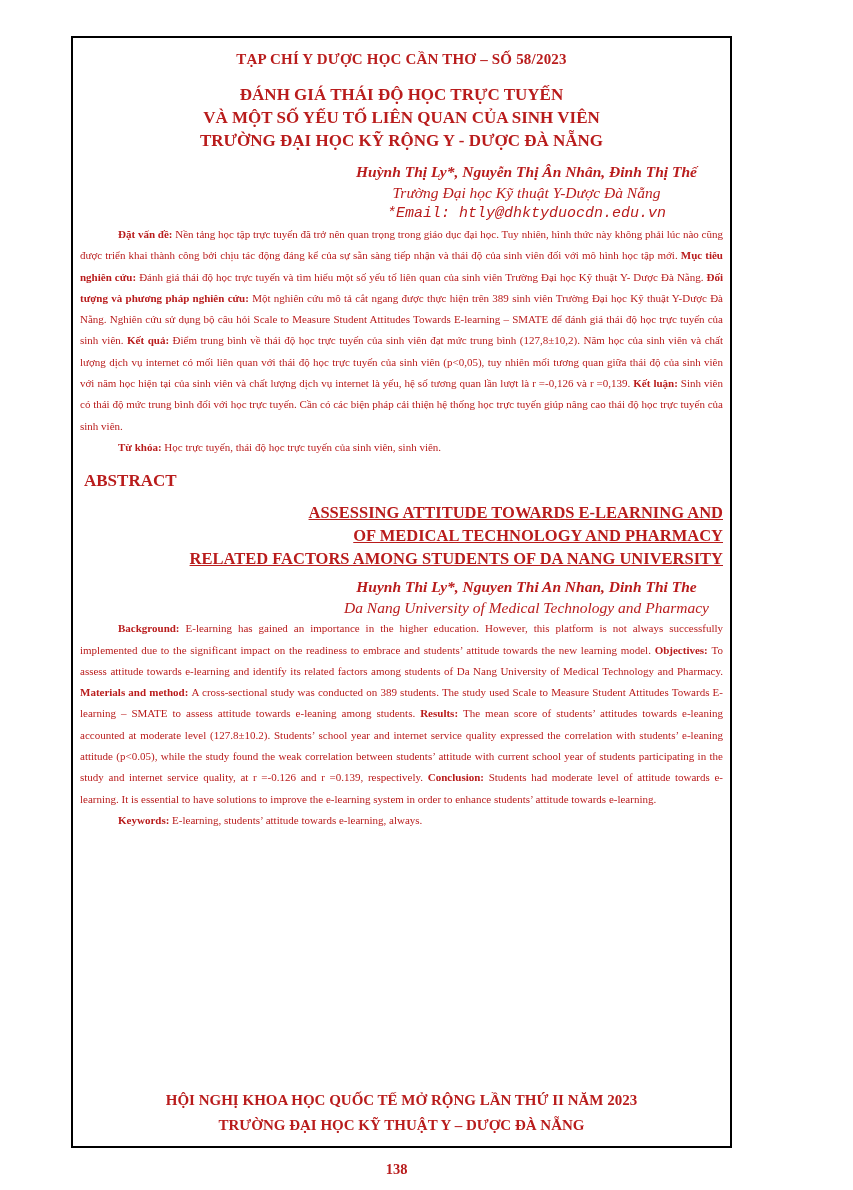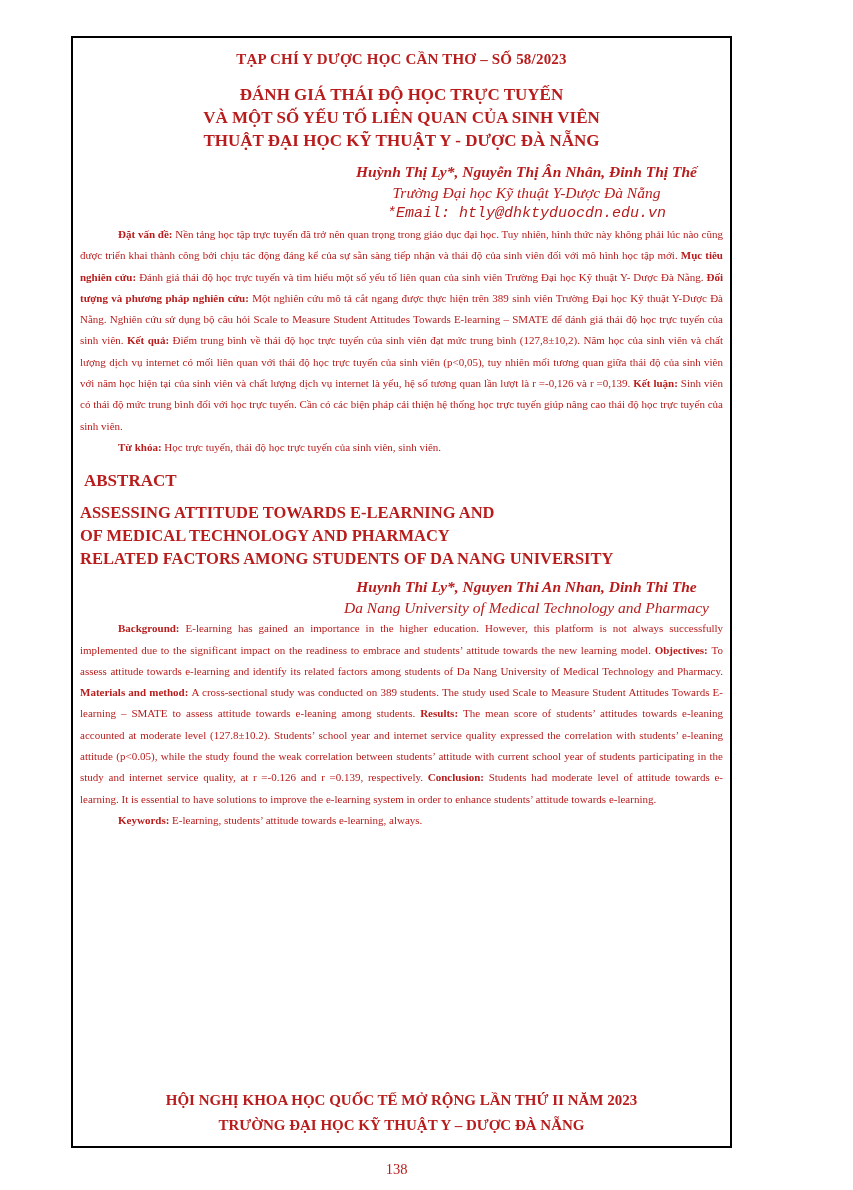--- a/index.html
+++ b/index.html
@@ -49,53 +49,55 @@
   .para {
     font-size: 11px;
     line-height: 21.3px;
     text-align: justify;
     text-indent: 38px;
     margin: 0;
   }
   .kw { margin-top: 0; }
   .seg-b { font-weight: bold; }
   .title-en {
-    text-align: left;
+    text-align: right;
     font-weight: bold;
     font-size: 16.5px;
     line-height: 23px;
     margin: 10px 0 6px 0;
+    text-decoration: underline;
   }
   .frame-footer {
     position: absolute;
     left: 0; right: 0; bottom: 8px;
     text-align: center;
     font-weight: bold;
     font-size: 15px;
     line-height: 25px;
   }
   .page-number {
     position: absolute;
     left: 0; right: 0; bottom: 12px;
     text-align: center;
     font-size: 14.5px;
+    font-weight: bold;
   }
 </style>
 </head>
 <body>
 
 <div class="page">
   <div class="frame">
 
     <div class="journal-header">TẠP CHÍ Y DƯỢC HỌC CẦN THƠ – SỐ 58/2023</div>
 
     <div class="title-vi">
       <div>ĐÁNH GIÁ THÁI ĐỘ HỌC TRỰC TUYẾN</div>
       <div>VÀ MỘT SỐ YẾU TỐ LIÊN QUAN CỦA SINH VIÊN</div>
-      <div>THUẬT ĐẠI HỌC KỸ THUẬT Y - DƯỢC ĐÀ NẴNG</div>
+      <div>TRƯỜNG ĐẠI HỌC KỸ RỘNG Y - DƯỢC ĐÀ NẴNG</div>
     </div>
 
     <div class="author-block">
       <div class="authors">Huỳnh Thị Ly*, Nguyễn Thị Ân Nhân, Đinh Thị Thế</div>
       <div class="affil">Trường Đại học Kỹ thuật Y-Dược Đà Nẵng</div>
       <div class="email">*Email: htly@dhktyduocdn.edu.vn</div>
     </div>
 
 
     <p class="para"><span class="seg-b">Đặt vấn đề: </span><span>Nền tảng học tập trực tuyến đã trở nên quan trọng trong giáo dục đại học. Tuy nhiên, hình thức này không phải lúc nào cũng được triển khai thành công bởi chịu tác động đáng kể của sự sẵn sàng tiếp nhận và thái độ của sinh viên đối với mô hình học tập mới. </span><span class="seg-b">Mục tiêu nghiên cứu: </span><span>Đánh giá thái độ học trực tuyến và tìm hiểu một số yếu tố liên quan của sinh viên Trường Đại học Kỹ thuật Y- Dược Đà Nẵng. </span><span class="seg-b">Đối tượng và phương pháp nghiên cứu: </span><span>Một nghiên cứu mô tả cắt ngang được thực hiện trên 389 sinh viên Trường Đại học Kỹ thuật Y-Dược Đà Nẵng. Nghiên cứu sử dụng bộ câu hỏi Scale to Measure Student Attitudes Towards E-learning – SMATE để đánh giá thái độ học trực tuyến của sinh viên. </span><span class="seg-b">Kết quả: </span><span>Điểm trung bình về thái độ học trực tuyến của sinh viên đạt mức trung bình (127,8±10,2). Năm học của sinh viên và chất lượng dịch vụ internet có mối liên quan với thái độ học trực tuyến của sinh viên (p&lt;0,05), tuy nhiên mối tương quan giữa thái độ của sinh viên với năm học hiện tại của sinh viên và chất lượng dịch vụ internet là yếu, hệ số tương quan lần lượt là r =-0,126 và r =0,139. </span><span class="seg-b">Kết luận: </span><span>Sinh viên có thái độ mức trung bình đối với học trực tuyến. Cần có các biện pháp cải thiện hệ thống học trực tuyến giúp nâng cao thái độ học trực tuyến của sinh viên.</span></p>

